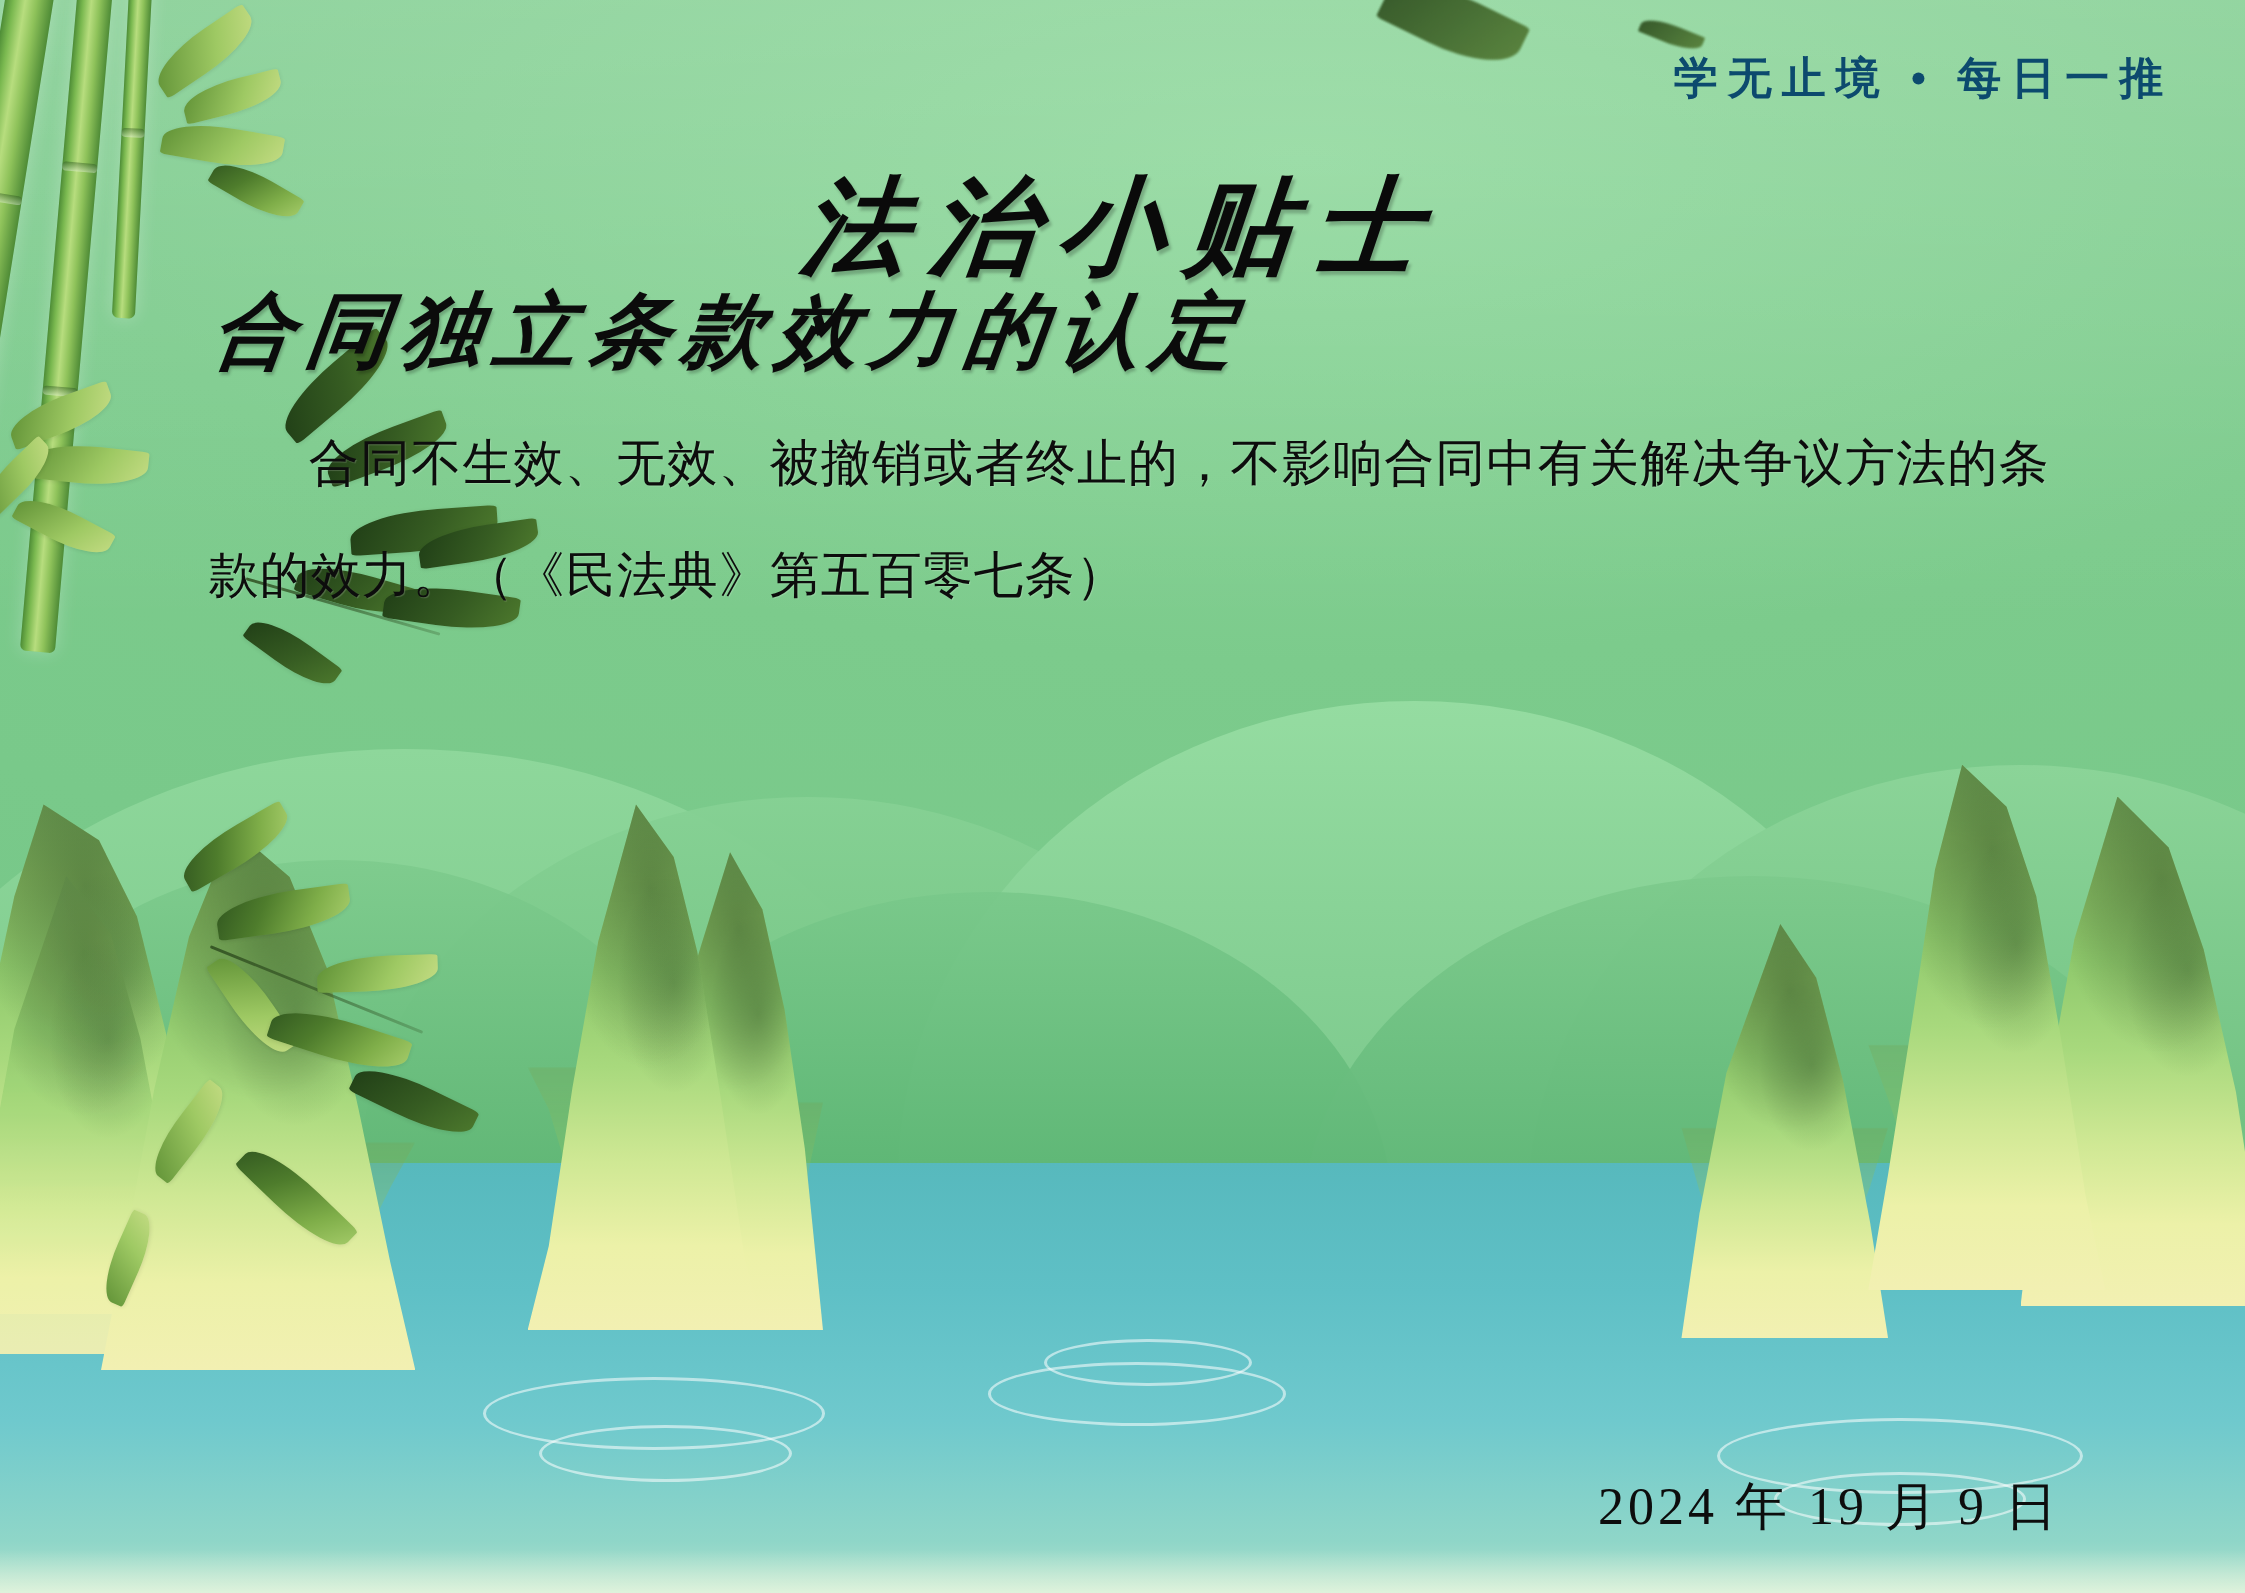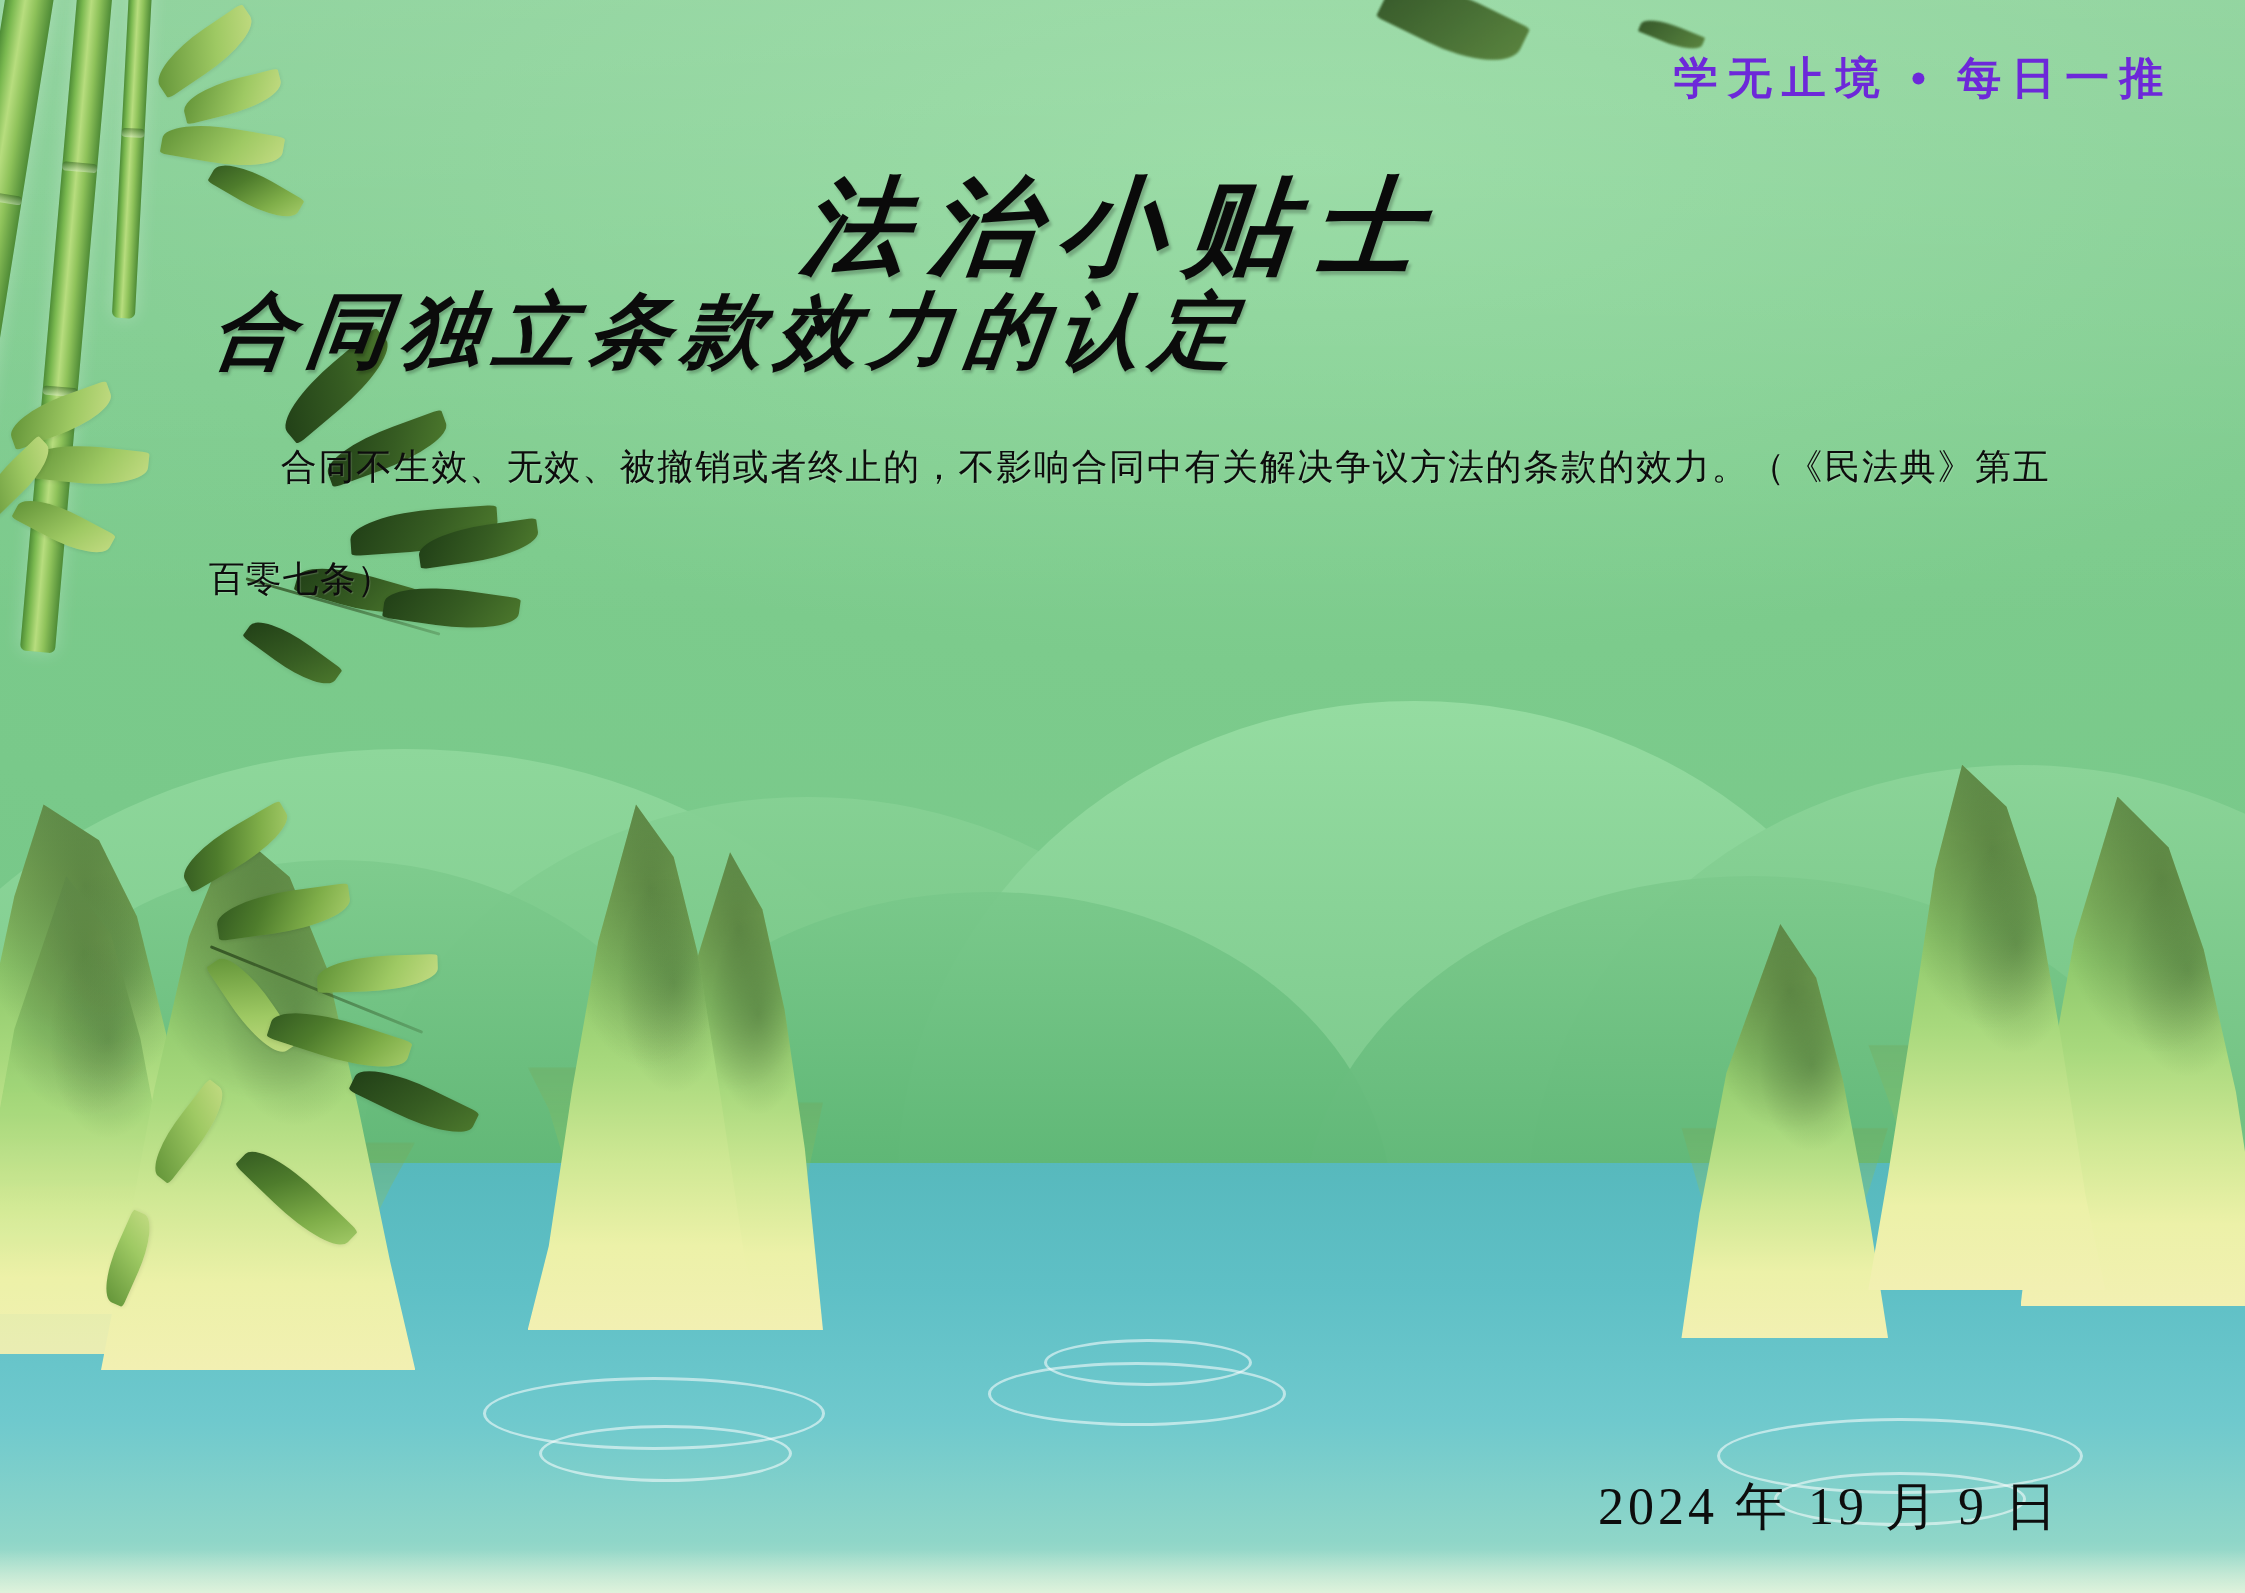--- a/index.html
+++ b/index.html
@@ -185,21 +185,21 @@
     font-family:"Liberation Serif", serif;
     font-weight:bold; font-size:56px;
     letter-spacing:2px; color:#47393c;
   }
 
   
   .tagline {
     position:absolute; right:3.2%; top:3.1%;
     font-family:"Liberation Serif", serif;
     font-weight:bold; font-size:44px;
-    letter-spacing:10px; color:#6d28d9;
+    letter-spacing:10px; color:#0c4a6e;
     white-space:nowrap;
   }
 
   
   .title-main {
     position:absolute; left:0; right:0; top:9.8%;
     text-align:center;
     font-family:"Liberation Serif", serif;
     font-weight:bold;
     font-size:106px;
@@ -220,22 +220,22 @@
     text-shadow:2px 3px 3px rgba(0,0,0,.22);
     transform:skewX(-7deg);
     white-space:nowrap;
   }
 
   
   .body-block {
     position:absolute; left:9.3%; top:25.8%; width:82%;
   }
   .para {
-    font-family:Liberation Serif, serif;
-    font-size:36px;
+    font-family:Liberation Mono, monospace;
+    font-size:50px;
     line-height:112px;
     color:#0d0d0d;
     letter-spacing:1px;
     text-align:justify;
     text-indent:2em;
     margin:0 0 42px 0;
     text-shadow:1px 1px 1px rgba(255,255,255,.18);
   }
   .para:last-child { margin-bottom:0; }
 

